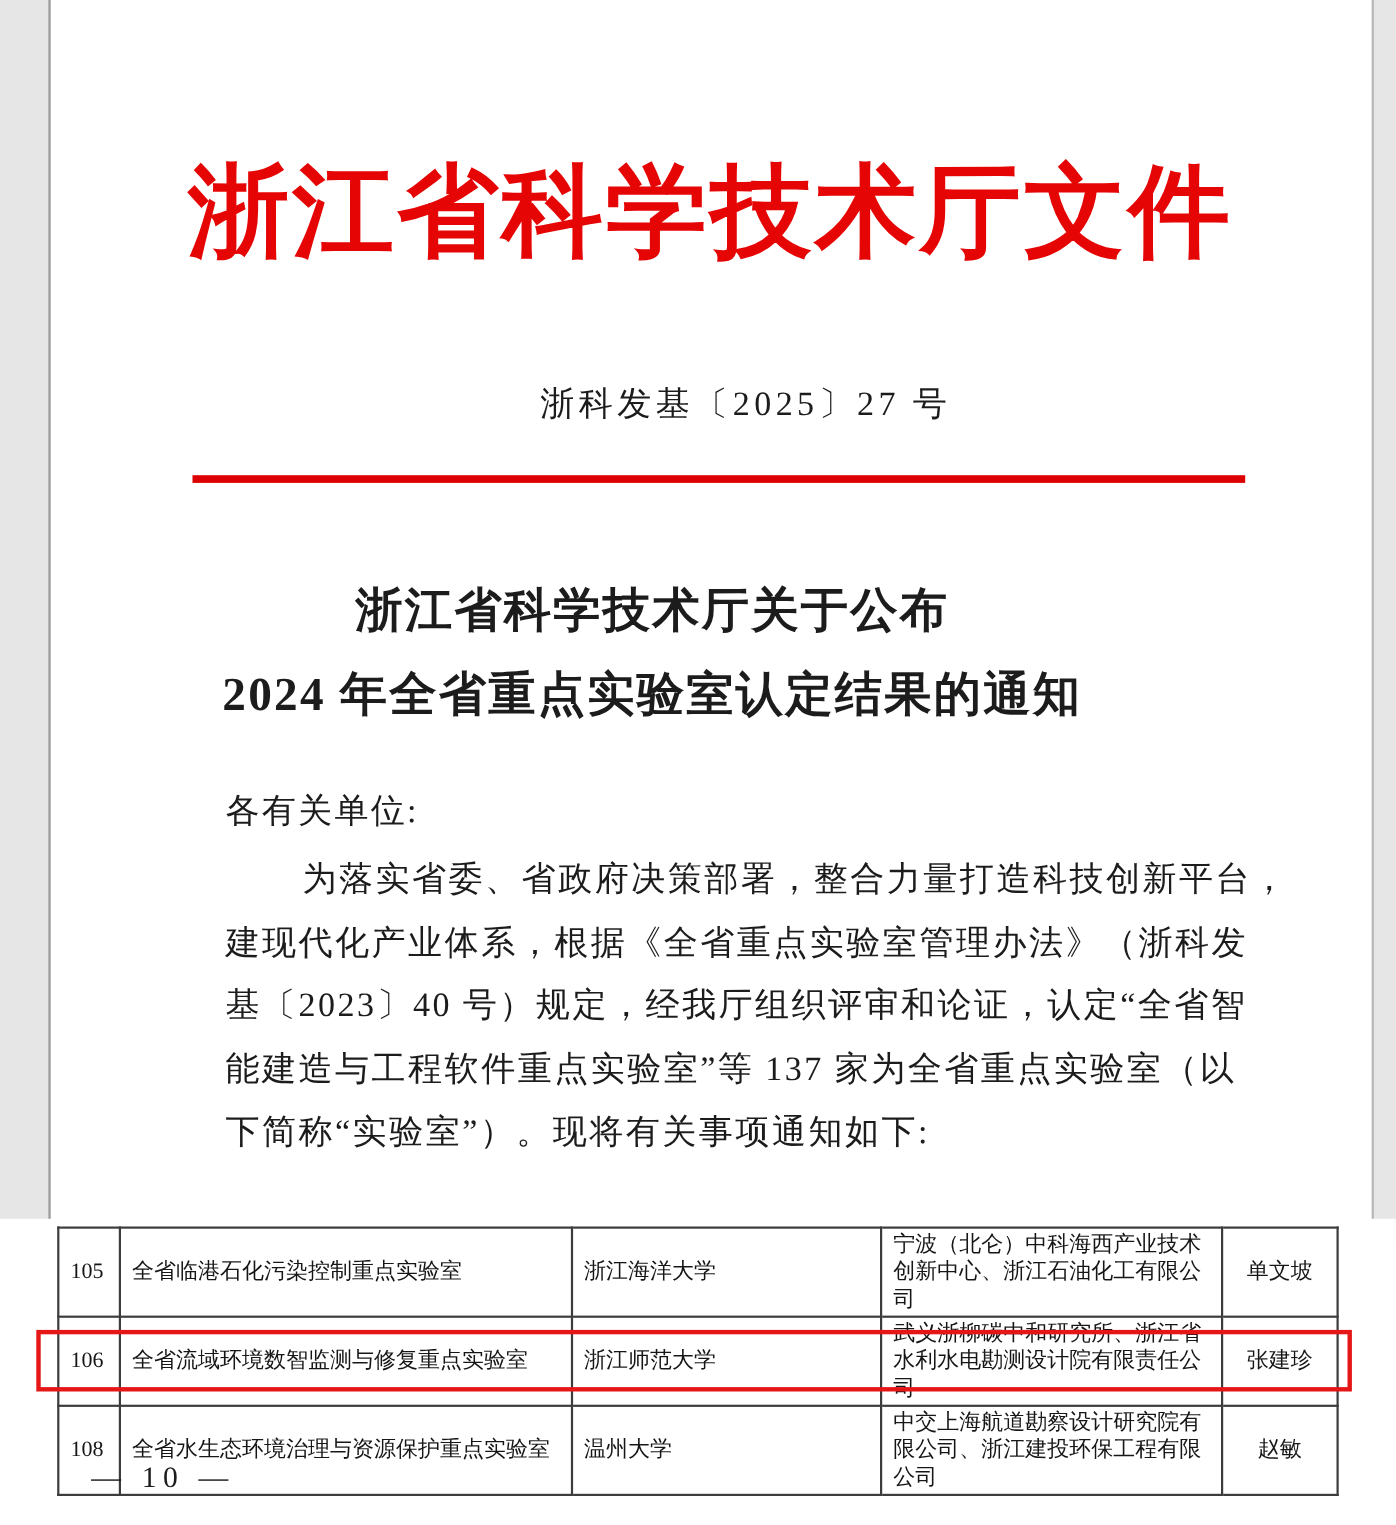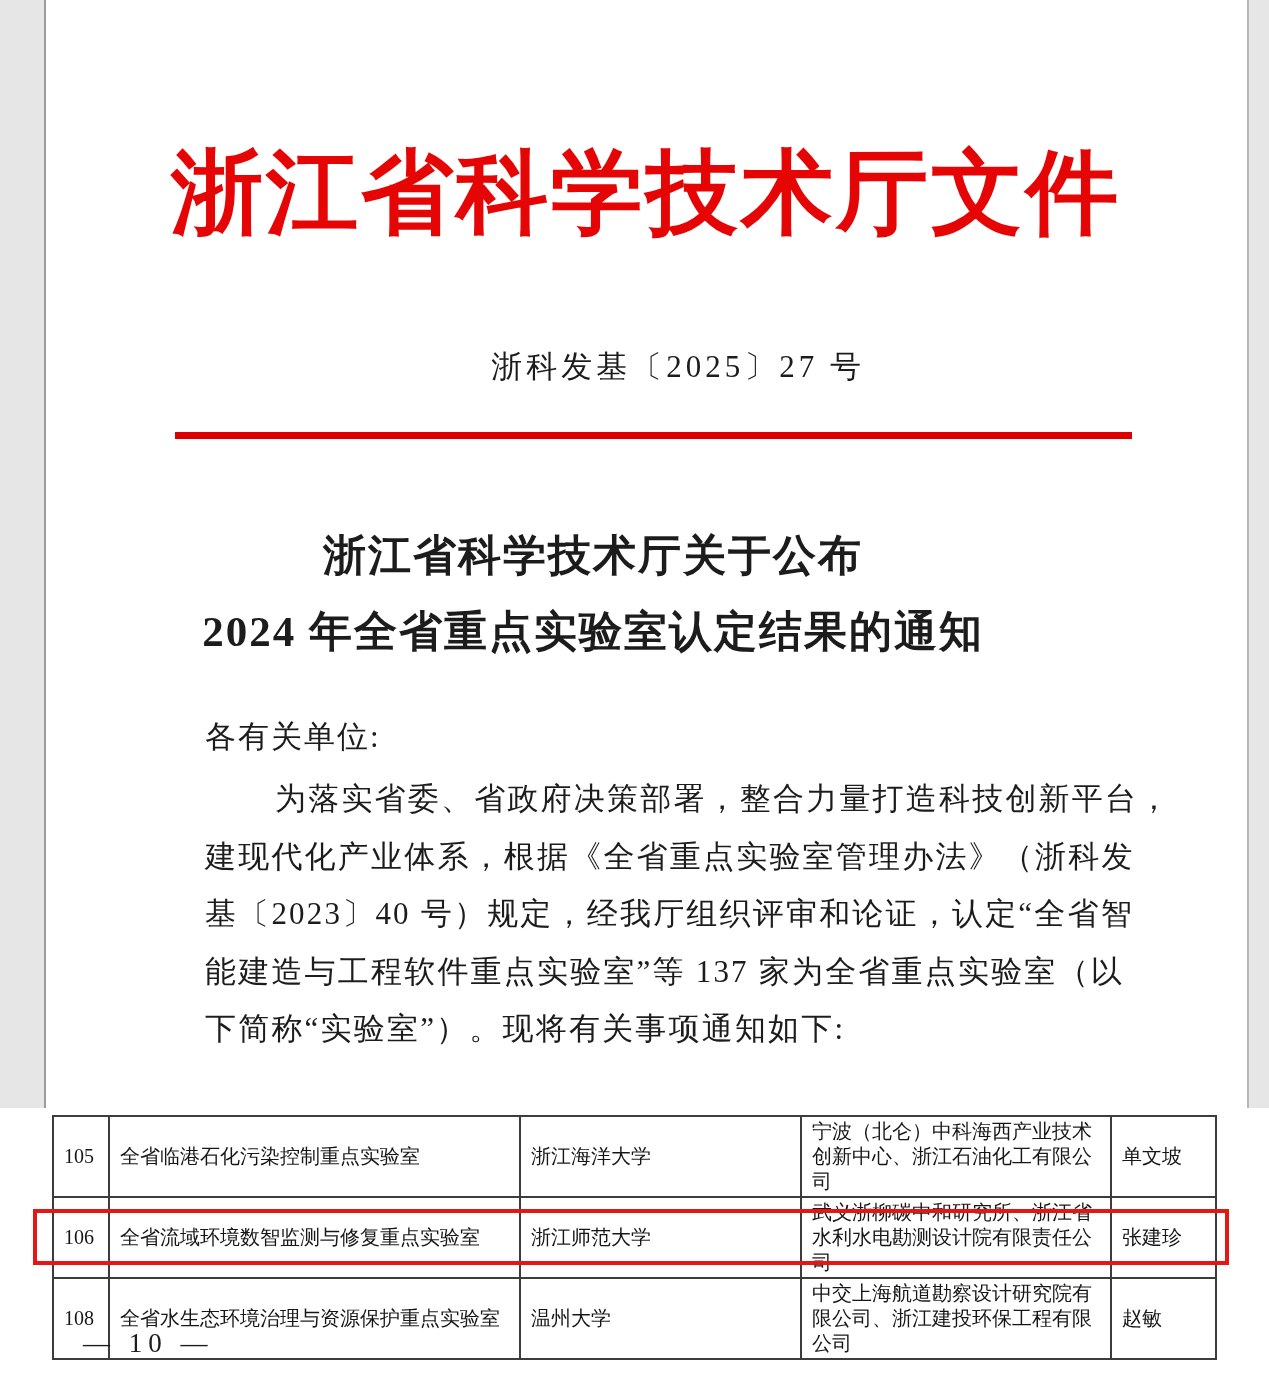--- a/index.html
+++ b/index.html
@@ -44,21 +44,21 @@
     font-family:"Liberation Serif","DejaVu Serif",serif;color:#161616;
   }
   table.lab-table td{
     border:2px solid #3c3c3c;font-size:20px;line-height:25px;
     padding:2px 10px;overflow:hidden;
   }
   td.c-no{text-align:left;padding:2px 2px;}
   td.c-lab{padding-left:14px;}
   td.c-host{padding-left:12px;}
   td.c-partners{font-size:19px;}
-  td.c-director{text-align:left;padding:2px 4px;}
+  td.c-director{text-align:center;padding:2px 4px;}
   tr.r0{height:50px;} tr.r1{height:49px;} tr.r2{height:46px;} tr.r3{height:45px;}
 
   .highlight-box{
     position:absolute;left:33px;top:1209px;width:1196px;height:56px;
     border:4px solid #e41616;box-sizing:border-box;pointer-events:none;
   }
   .page-number{
     position:absolute;left:83px;top:1328px;font-size:27px;letter-spacing:6px;
     white-space:nowrap;
   }

